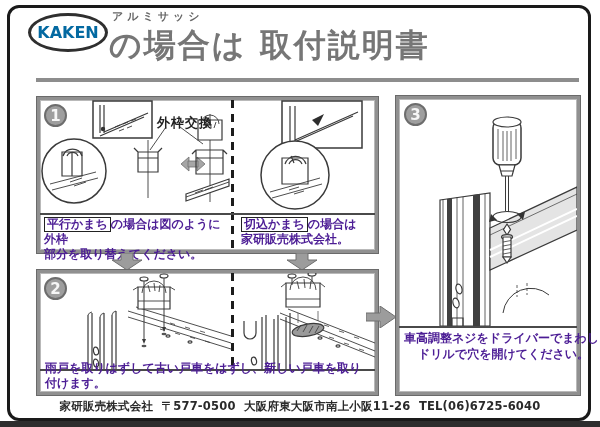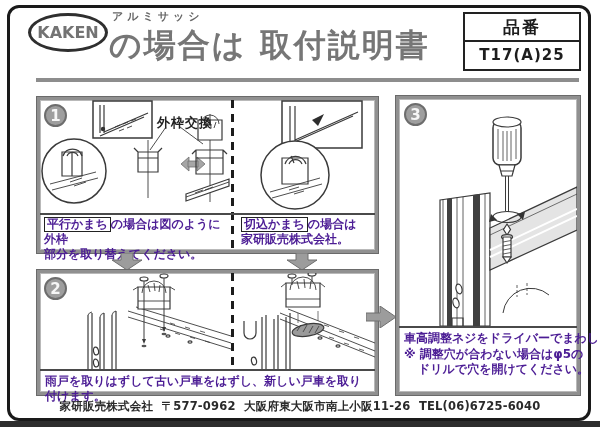--- a/index.html
+++ b/index.html
@@ -11,21 +11,21 @@
   
   .page-border{
     left:7px;top:5px;width:578px;height:410px;
     border:3px solid #1a1a1a;border-radius:12px;
   }
   .scan-edge{left:0;top:421px;width:600px;height:6px;background:#2d2d2d;}
   
   .logo{
     left:28px;top:13px;width:74px;height:33px;border:3px solid #2f2f2f;border-radius:50%;
     display:flex;align-items:center;justify-content:center;
-    font-weight:bold;font-size:16px;letter-spacing:0px;color:#737373;
+    font-weight:bold;font-size:16px;letter-spacing:0px;color:#0369a1;
   }
   .subtitle{left:112px;top:9px;font-size:11px;font-weight:bold;color:#666;letter-spacing:4px;}
   .title{left:109px;top:24px;font-size:32px;font-weight:900;color:#767676;letter-spacing:2px;white-space:nowrap;}
   .part-box{left:463px;top:12px;width:114px;height:55px;border:2px solid #222;background:#fff;}
   .part-label{height:26px;border-bottom:2px solid #222;display:flex;align-items:center;justify-content:center;
     font-size:17px;font-weight:900;color:#1d1d1d;letter-spacing:2px;}
   .part-number{height:25px;display:flex;align-items:center;justify-content:center;
     font-size:15px;font-weight:bold;color:#1d1d1d;letter-spacing:1px;}
   .header-rule{left:36px;top:78px;width:543px;height:4px;background:#8d8d8d;}
   
@@ -59,24 +59,20 @@
 <div class="sheet">
 
   <div class="abs page-border"></div>
   <div class="abs scan-edge"></div>
 
   <div class="abs logo">
     <span>KAKEN</span>
   </div>
   <div class="abs subtitle">アルミサッシ</div>
   <div class="abs title">の場合は 取付説明書</div>
-  <div class="abs part-box">
-    <div class="part-label">品番</div>
-    <div class="part-number">T17(A)25</div>
-  </div>
   <div class="abs header-rule"></div>
 
   <div class="abs panel panel1">
 
     <svg class="abs" style="left:0;top:0" width="191" height="113" viewBox="0 0 191 113">
       <g class="lineart">
 
         <rect x="53" y="1" width="59" height="37" fill="#fff" stroke-width="1.5"></rect>
         <path d="M60,5 V33 M64,5 V33 M64,32 L108,13 M60,36 L104,17"></path>
         <path d="M75,27 l5,-2 M83,24 l5,-2 M91,21 l5,-2 M79,31 l5,-2 M87,28 l5,-2" stroke-width="0.9"></path>
@@ -199,21 +195,21 @@
         <path d="M58,5 V12" stroke-width="1"></path>
         <ellipse cx="78" cy="1" rx="4" ry="2"></ellipse>
         <path d="M78,3 V9" stroke-width="1"></path>
       </g>
     </svg>
     <div class="abs dashline" style="left:191px;top:0;height:96px;"></div>
     <div class="abs badge" style="left:4px;top:4px;">
       <span>2</span>
     </div>
     <div class="abs cap-divider" style="left:0;top:96px;"></div>
-    <div class="abs caption" style="left:5px;top:101px;width:328px;">雨戸を取りはずして古い戸車をはずし、新しい戸車を取り付けます。</div>
+    <div class="abs caption" style="left:5px;top:88px;width:328px;">雨戸を取りはずして古い戸車をはずし、新しい戸車を取り付けます。</div>
   </div>
 
   <svg class="abs" style="left:366px;top:306px" width="30" height="22" viewBox="0 0 30 22">
     <polygon points="0,7 14,7 14,0 30,11 14,22 14,15 0,15" fill="#9c9c9c" stroke="#6e6e6e" stroke-width="1"></polygon>
   </svg>
 
   <div class="abs panel panel3">
     <svg class="abs" style="left:0;top:0" width="178" height="227" viewBox="0 0 178 227">
       <g class="lineart">
 
@@ -248,20 +244,19 @@
         <path d="M104,143 l8,-1.5 M104,147 l8,-1.5 M104,151 l8,-1.5 M104,155 l8,-1.5" stroke-width="0.8"></path>
         <polygon points="104,158 112,158 108,164" fill="#fff"></polygon>
       </g>
     </svg>
     <div class="abs badge" style="left:5px;top:4px;">
       <span>3</span>
     </div>
     <div class="abs cap-divider" style="left:0;top:227px;"></div>
     <div class="abs caption step3-caption" style="left:5px;top:232px;width:170px;line-height:15.5px;">
       <div>車高調整ネジをドライバーでまわし、</div>
-      <div>※ 調整穴が合わない場合はφ5の</div>
       <div class="indent">ドリルで穴を開けてください。</div>
     </div>
   </div>
 
-  <div class="abs footer">家研販売株式会社  〒577-0962  大阪府東大阪市南上小阪11-26  TEL(06)6725-6040</div>
+  <div class="abs footer">家研販売株式会社  〒577-0500  大阪府東大阪市南上小阪11-26  TEL(06)6725-6040</div>
 
 </div>
 
 </body></html>

